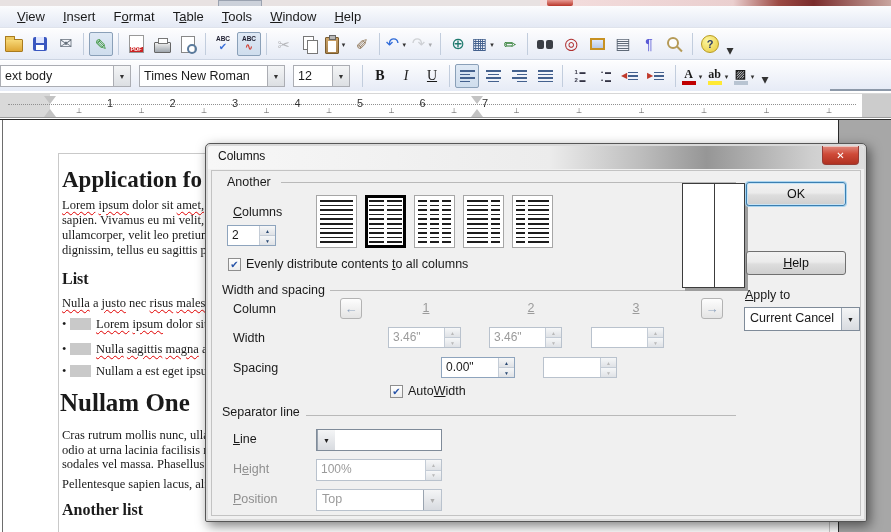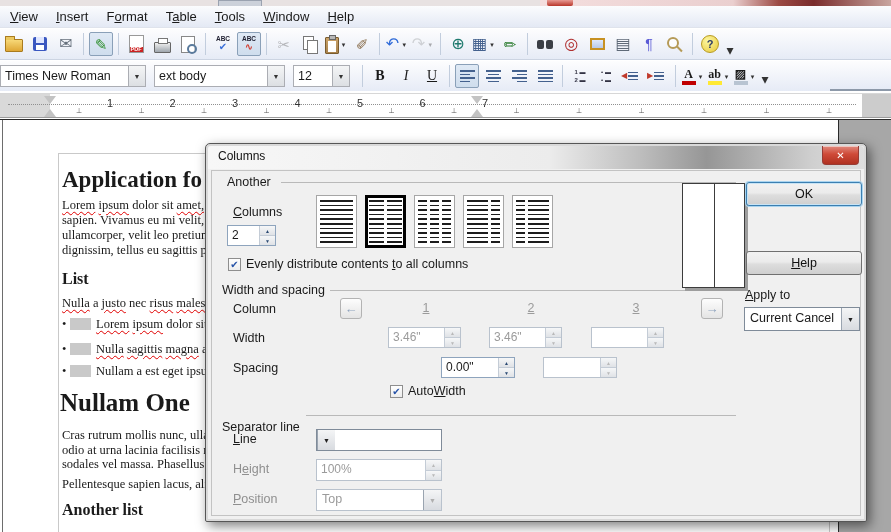--- a/index.html
+++ b/index.html
@@ -8,21 +8,21 @@
   .abs{position:absolute}
 
   
   #topstrip{left:0;top:0;width:891px;height:6px;background:#e8e2e2}
   #topstrip .frag-tab{position:absolute;left:218px;top:0;width:42px;height:6px;background:#ccd1da;border:1px solid #9aa2b0;border-bottom:none}
   #topstrip .frag-strip{position:absolute;left:540px;top:0;right:0;height:6px;background:linear-gradient(90deg,#f4dede,#eacfcf 55%,#9c4a44 68%,#7a2c2c 78%,#c9a6a0)}
   #topstrip .frag-red1b{position:absolute;left:547px;top:0;width:26px;height:6px;background:linear-gradient(#e89a93,#b8362a);border-radius:0 0 2px 2px}
 
   
   #menubar{left:0;top:6px;width:891px;height:22px;background:linear-gradient(#fbfcfe,#e4e9f4);
-           border-bottom:1px solid #dfe3ec;display:flex;align-items:center;padding-left:1px;box-sizing:border-box;font-size:13px}
+           border-bottom:1px solid #dfe3ec;display:flex;align-items:center;padding-left:8px;box-sizing:border-box;font-size:13px}
   .menu-item{padding:2px 9px;cursor:default}
   .menu-item u{text-decoration:underline}
 
   
   #toolbar-standard{left:0;top:29px;width:891px;height:31px;background:linear-gradient(#fdfdfe,#e6ebf6);
        border-bottom:1px solid #ccd4e2;display:flex;align-items:center;padding-left:1px;box-sizing:border-box}
   #toolbar-formatting{left:61px;top:61px;width:830px;height:30px;background:linear-gradient(#fdfdfe,#e6ebf6);
        display:flex;align-items:center;box-sizing:border-box}
   #fmtbar-bg{left:0;top:61px;width:891px;height:30px;background:linear-gradient(#fdfdfe,#e6ebf6);border-bottom:2px solid #8d99a9;box-sizing:border-box}
   .tb-btn{min-width:24px;height:24px;display:flex;align-items:center;justify-content:center;margin:0 1px;position:relative;box-sizing:border-box;font-size:15px;line-height:1}
@@ -133,21 +133,21 @@
           display:flex;align-items:center;justify-content:center;font-size:10px;color:#2753a8;box-sizing:border-box}
 
   .preset{position:absolute;width:41px;height:53px;background:#fff;border:1px solid #a6a6a6;box-sizing:border-box;padding:4px 3px;display:flex;gap:3px}
   .preset.sel{border:3px solid #000;padding:2px 1px}
   .preset .pc{background:repeating-linear-gradient(to bottom,#1d1d1d 0 1.6px,transparent 1.6px 4.6px)}
 
   .arrbtn{position:absolute;width:22px;height:21px;border:1px solid #b3b3b3;border-radius:3px;
           background:linear-gradient(#fdfdfd,#e4e4e4);display:flex;align-items:center;justify-content:center;
           font-size:13px;color:#8fa3bd;font-weight:700;box-sizing:border-box}
 
-  .dbtn{position:absolute;width:116px;height:24px;border:1px solid #707070;border-radius:3px;
+  .dbtn{position:absolute;width:100px;height:24px;border:1px solid #707070;border-radius:3px;
         background:linear-gradient(#f2f2f2,#ebebeb 45%,#dddddd 55%,#cfcfcf);font-size:12.5px;color:#111;
         display:flex;align-items:center;justify-content:center;box-sizing:border-box}
   .dbtn u{text-decoration:underline}
   .dbtn.default{border-color:#3c7fb1;box-shadow:0 0 0 1px #a9d4ef, inset 0 0 0 1px #c8e4f5}
 
   #dlg-preview{position:absolute;left:476px;top:39px;width:63px;height:105px;background:#fff;border:1px solid #3c3c3c;box-shadow:3px 3px 0 #9d9d9d;box-sizing:border-box}
   #dlg-preview .split{position:absolute;left:50%;top:0;bottom:0;width:1px;background:#3c3c3c}
 </style>
 </head>
 <body>
@@ -264,26 +264,26 @@
     <div class="tb-btn">
       <span class="ic-help">?</span>
     </div>
     <div class="tb-btn small">
       <span style="color:#333;font-size:14px">▾</span>
     </div>
   </div>
 
 <div id="fmtbar-bg" class="abs"></div>
 <div id="toolbar-formatting" class="abs" style="left:0;padding-left:0">
+  <div class="combo" style="width:131px;margin-left:0">
+    <span class="val">ext body</span>
+    <span class="cbtn">▼</span>
+  </div>
   <div class="combo" style="width:146px">
     <span class="val">Times New Roman</span>
-    <span class="cbtn">▼</span>
-  </div>
-  <div class="combo" style="width:131px;margin-left:0">
-    <span class="val">ext body</span>
     <span class="cbtn">▼</span>
   </div>
   <div class="combo" style="width:57px">
     <span class="val">12</span>
     <span class="cbtn">▼</span>
   </div>
   <span class="tb-sep"></span>
   <span id="fmt-buttons" style="display:flex;align-items:center">
       <div class="tb-btn">
         <span style="font-family:'Liberation Serif',serif;font-size:14px;font-weight:700;">B</span>
@@ -505,21 +505,21 @@
   <div class="spinfield dis" style="left:337px;top:213px;width:74px">
     <span class="v"></span>
     <span class="spin">
         <span>▲</span>
         <span>▼</span>
       </span>
   </div>
   <span class="dcheck" style="left:184px;top:241px">✔</span>
   <span class="dlbl" style="left:202px;top:240px">Auto<u>W</u>idth</span>
 
-  <span class="dlbl" style="left:16px;top:276px">Separator line</span>
+  <span class="dlbl" style="left:16px;top:261px">Separator line</span>
   <span class="gline" style="left:100px;top:271px;width:430px"></span>
   <span class="dlbl" style="left:27px;top:288px"><u>L</u>ine</span>
   <div class="dcombo" style="left:110px;top:285px;width:126px">
     <span class="b">▼</span>
   </div>
   <span class="dlbl dis" style="left:27px;top:318px">H<u>e</u>ight</span>
   <div class="spinfield dis" style="left:110px;top:315px;width:126px;height:22px">
     <span class="v">100%</span>
     <span class="spin">
         <span>▲</span>

